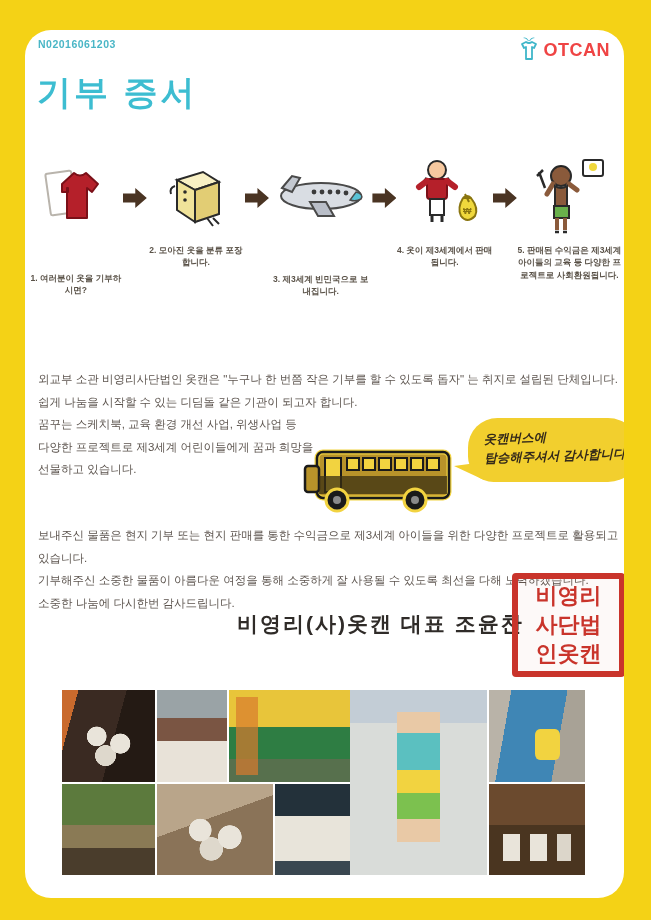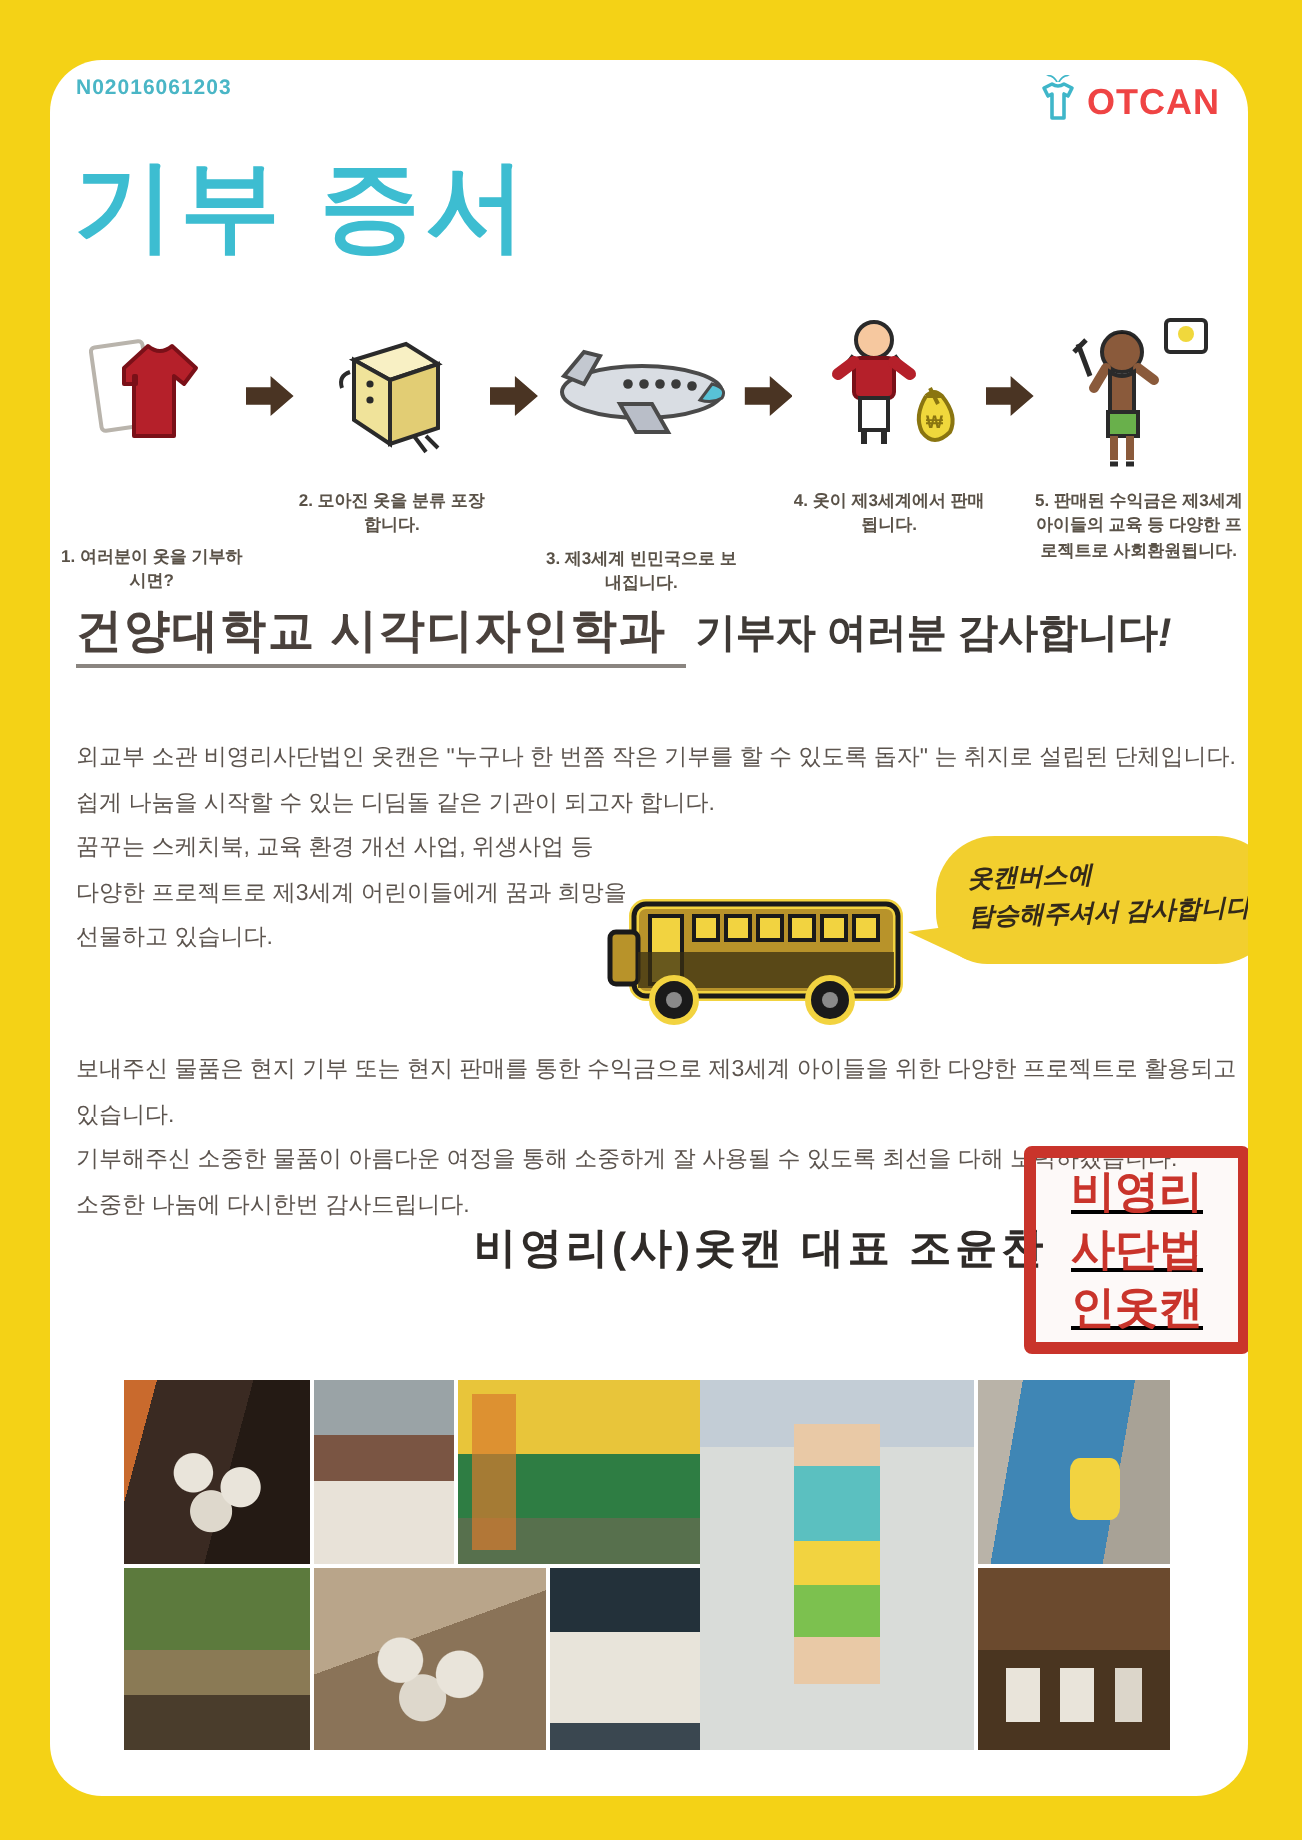--- a/index.html
+++ b/index.html
@@ -8,21 +8,21 @@
 
   .card { position:absolute; left:25px; top:30px; width:599px; height:868px;
           background:#ffffff; border-radius:26px; overflow:hidden; }
 
   .doc-number { position:absolute; left:13px; top:8px; font-size:10.5px; font-weight:bold;
                 color:#4AB6C6; letter-spacing:0.5px; }
 
   .logo { position:absolute; right:14px; top:5px; display:flex; align-items:center; gap:2px; }
   .logo-text { font-size:18px; font-weight:bold; color:#ef4444; letter-spacing:0.5px; }
 
-  .page-title { position:absolute; left:12px; top:40px; font-size:50px; font-weight:bold;
+  .page-title { position:absolute; left:12px; top:40px; font-size:34px; font-weight:bold;
                 color:#3DBDD1; letter-spacing:3px; }
 
   
   .steps { position:absolute; left:4px; top:122px; width:593px; display:flex;
            align-items:flex-start; justify-content:center; }
   .step { display:flex; flex-direction:column; align-items:center; }
   .step .icon-box { height:88px; display:flex; align-items:center; justify-content:center; }
   .step .caption { font-size:8.5px; font-weight:bold; color:#5A5248; text-align:center;
                    line-height:1.45; margin-top:4px; }
   .s1{width:107px;gap:28px;} .s2{width:112px;} .s3{width:118px;gap:29px;} .s4{width:110px;} .s5{width:120px;}
@@ -50,21 +50,21 @@
                   border-color:transparent #F2CF2E transparent transparent; }
   .bubble-text { position:absolute; left:16px; top:10px; font-size:12.5px; font-weight:bold;
                  font-style:italic; color:#33291a; line-height:19px; transform:rotate(-2deg);
                  white-space:nowrap; }
 
   
   .signature { position:absolute; left:212px; top:580px; font-size:21px; font-weight:bold;
                color:#2F2B28; letter-spacing:2px; white-space:nowrap; }
   .stamp { position:absolute; left:487px; top:543px; width:113px; height:104px;
            border:6px solid #C9342B; border-radius:4px; display:flex; flex-direction:column;
-           justify-content:space-around; padding:3px 2px; background:rgba(201,52,43,0.03);text-decoration:underline; }
+           justify-content:space-around; padding:3px 2px; background:rgba(201,52,43,0.03); }
   .stamp-row { display:flex; justify-content:space-around; font-size:22px; font-weight:bold;
                color:#C9342B; line-height:1; }
 
   
   .collage { position:absolute; left:37px; top:660px; width:523px; height:185px;
              display:flex; gap:2px; }
   .collage .left { width:286px; display:flex; flex-direction:column; gap:2px; }
   .collage .lrow { display:flex; gap:2px; height:92px; }
   .collage .lrow2 { height:91px; }
   .ph { flex:none; }
@@ -193,26 +193,20 @@
           <path d="M24 32 Q30 36 36 32 L36 52 L24 52 Z" fill="#8A5A3B" stroke="#2a2a2a" stroke-width="2"></path>
           <rect x="23" y="52" width="15" height="12" fill="#69B04B" stroke="#2a2a2a" stroke-width="2"></rect>
           <path d="M26 64 L26 76 M34 64 L34 76" stroke="#8A5A3B" stroke-width="4"></path>
           <path d="M24 78 L28 78 M32 78 L36 78" stroke="#2a2a2a" stroke-width="2.5"></path>
         </svg>
       </div>
       <div class="caption">5. 판매된 수익금은 제3세계 아이들의 교육 등 다양한 프로젝트로 사회환원됩니다.</div>
     </div>
   </div>
 
-  <div class="heading">
-    <span class="donor-name">건양대학교 시각디자인학과</span>
-    <span class="thanks">
-      <span>기부자 여러분 감사합니다</span><span class="excl">!</span>
-    </span>
-  </div>
 
   <div class="para para1">
     <div>외교부 소관 비영리사단법인 옷캔은 "누구나 한 번쯤 작은 기부를 할 수 있도록 돕자" 는 취지로 설립된 단체입니다.</div>
     <div>쉽게 나눔을 시작할 수 있는 디딤돌 같은 기관이 되고자 합니다.</div>
     <div>꿈꾸는 스케치북, 교육 환경 개선 사업, 위생사업 등</div>
     <div>다양한 프로젝트로 제3세계 어린이들에게 꿈과 희망을</div>
     <div>선물하고 있습니다.</div>
   </div>
 
   <div class="bus-wrap">

